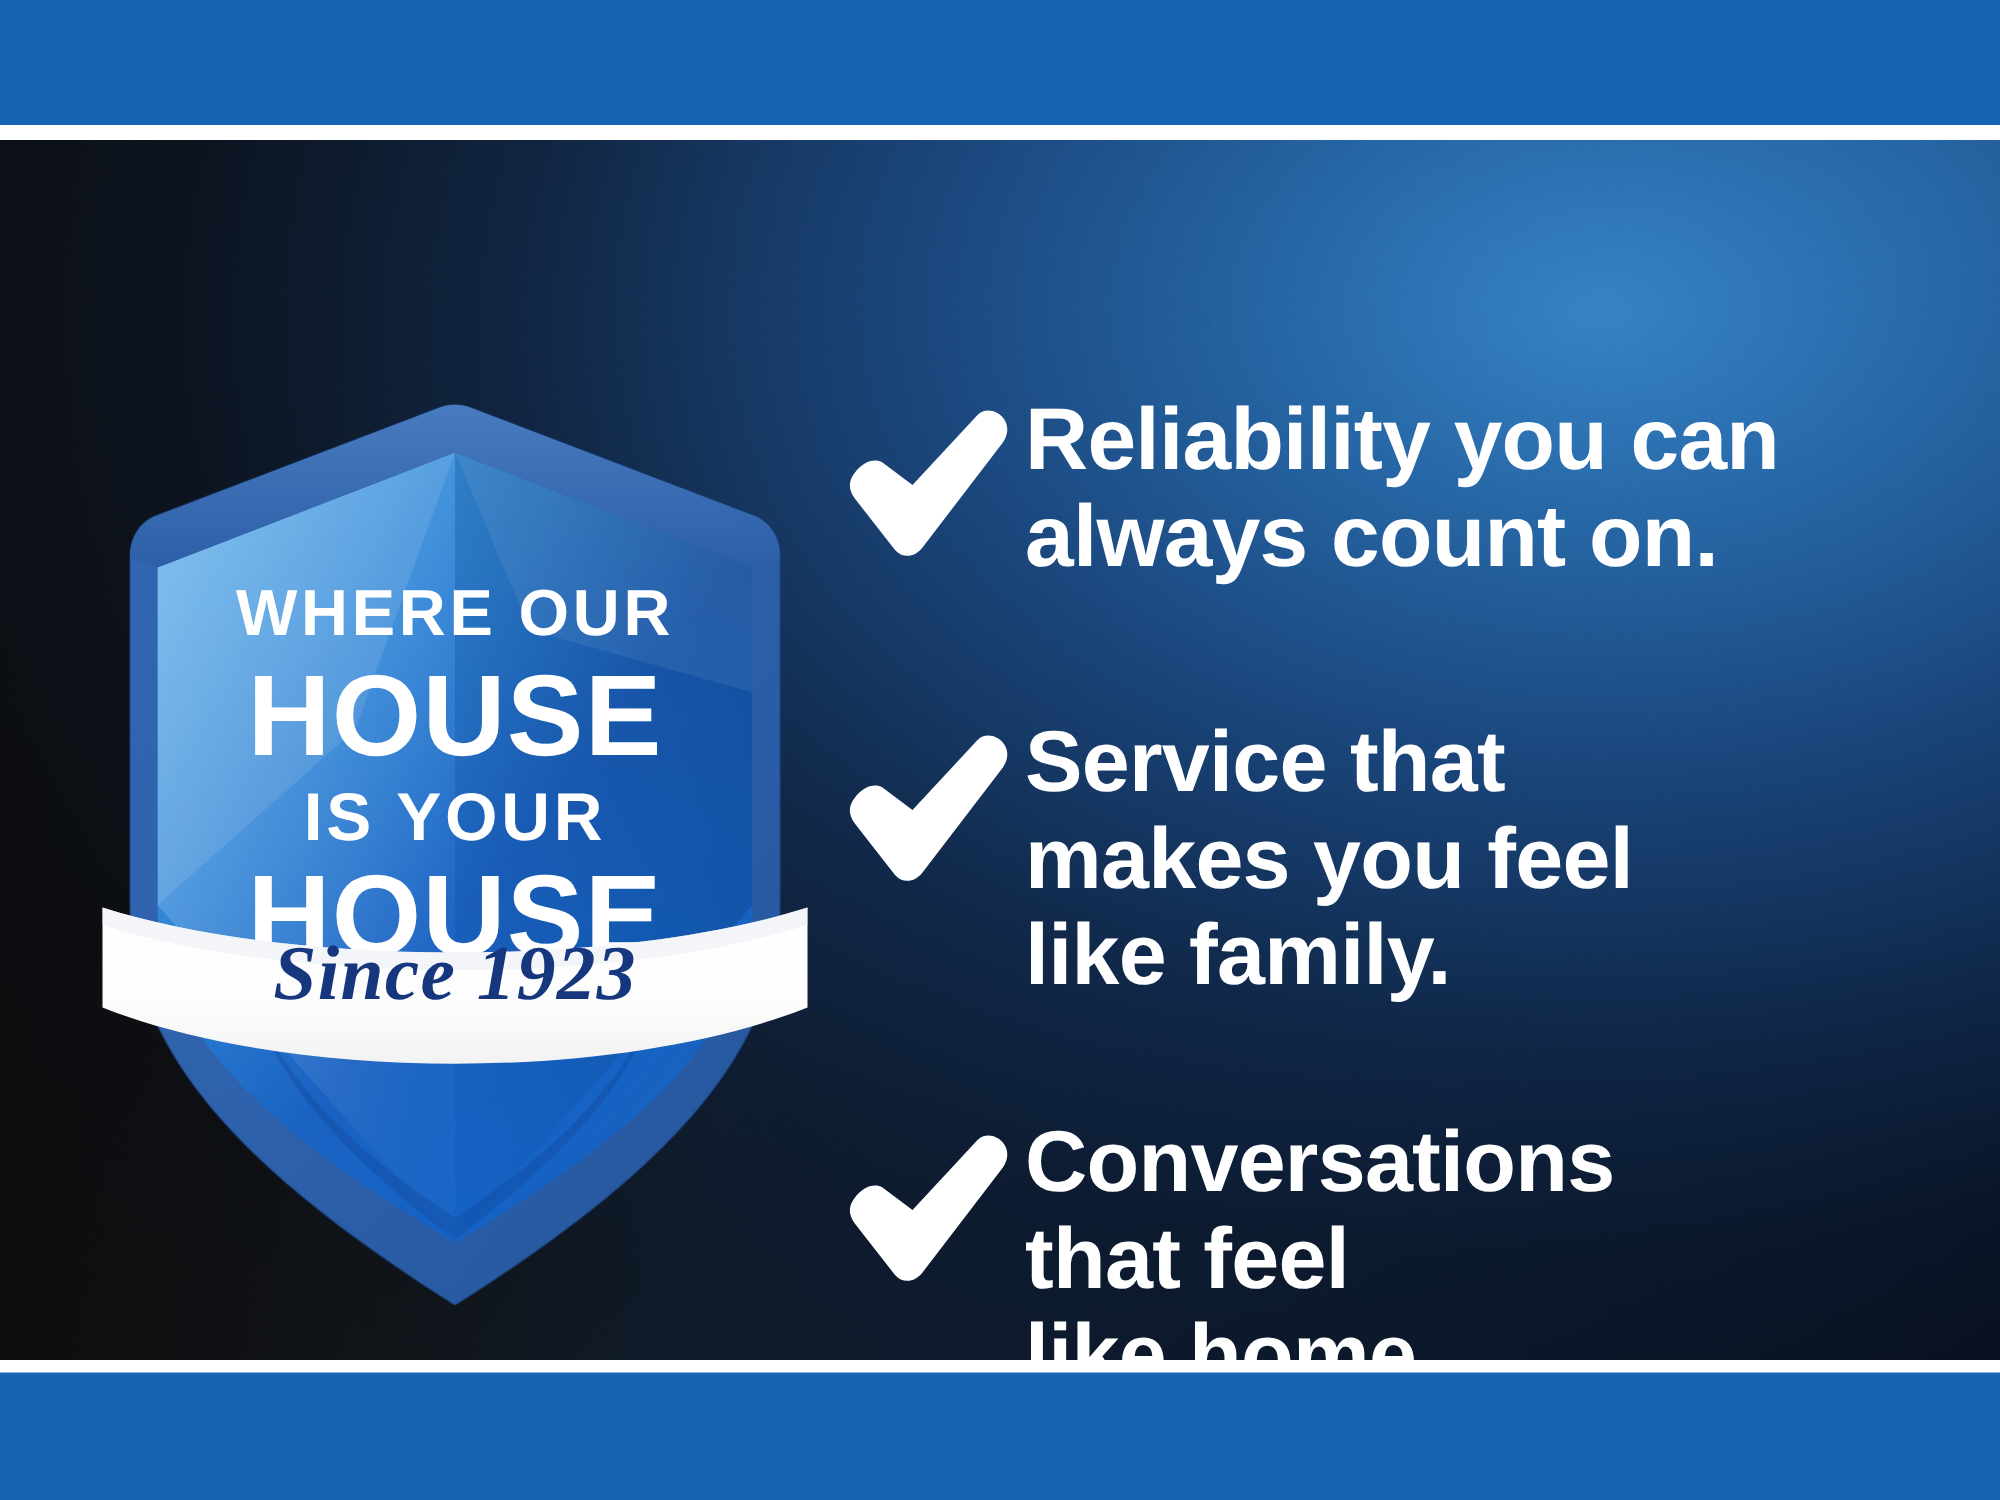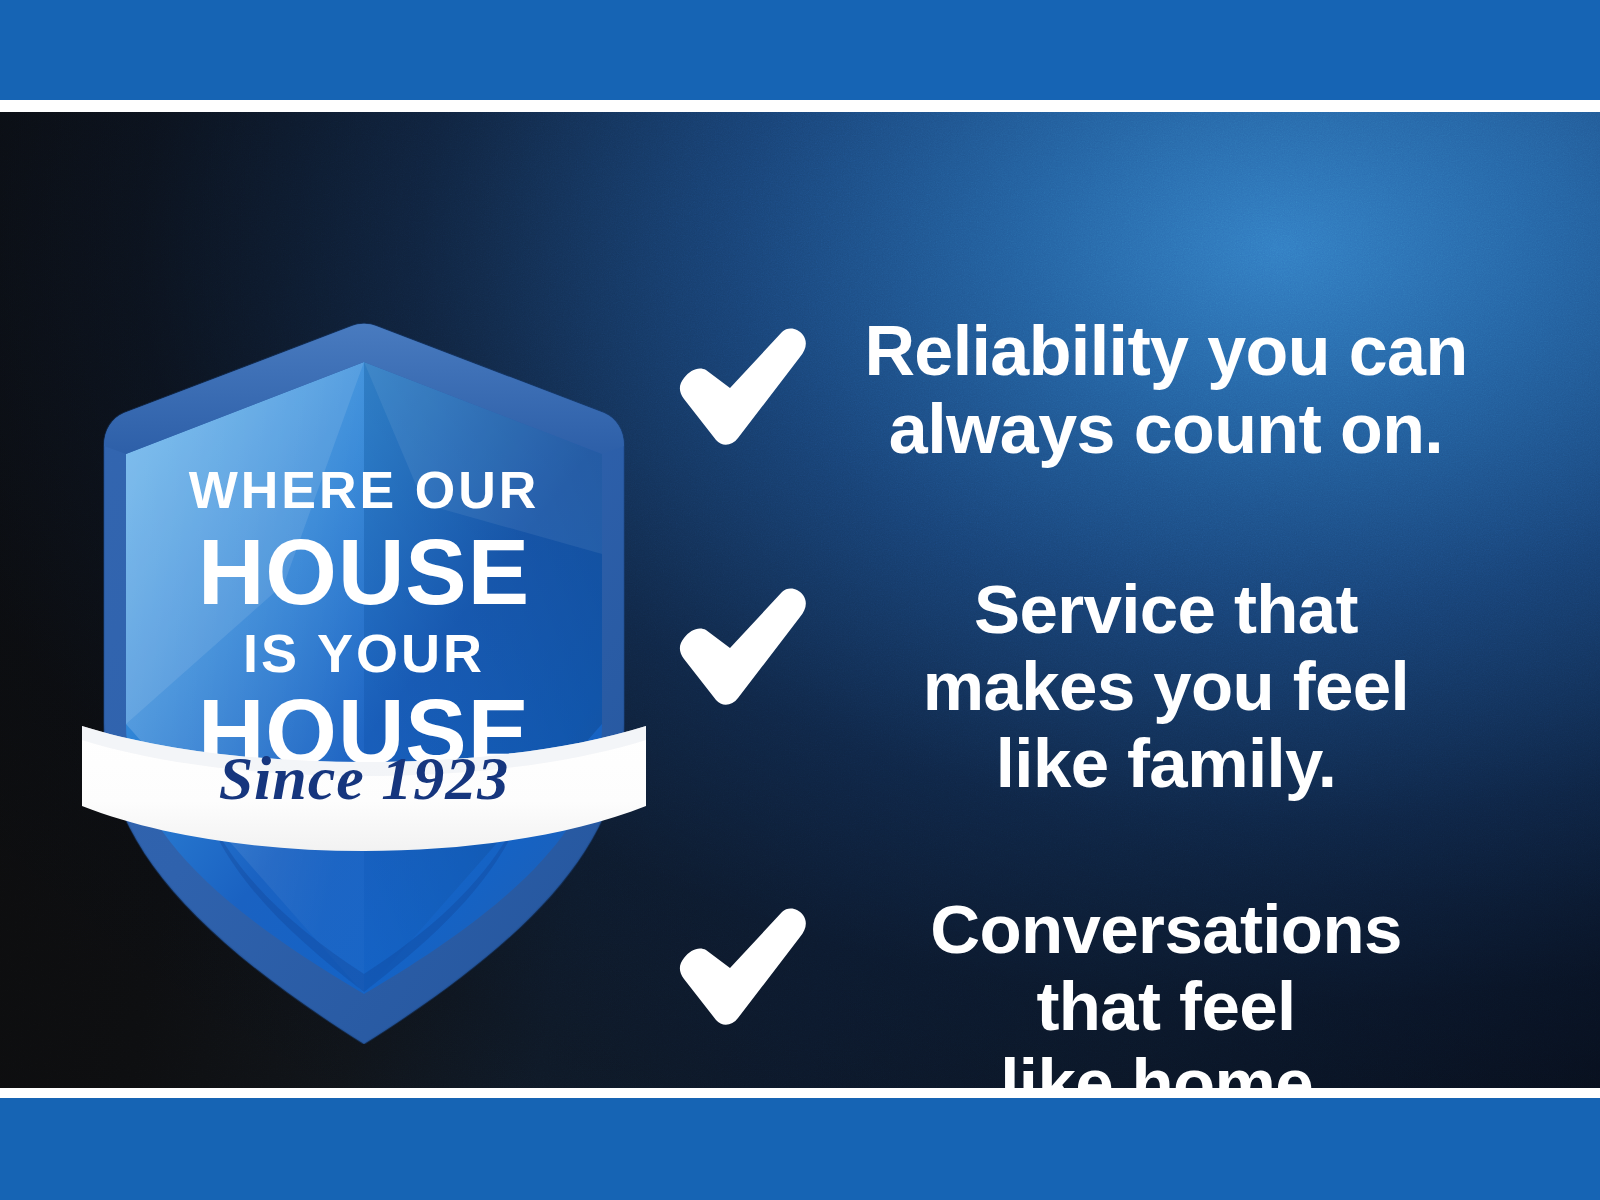--- a/index.html
+++ b/index.html
@@ -90,21 +90,20 @@
     top: 100px;
     width: 840px;
     height: 870px;
   }
   .check-row {
     position: absolute;
     left: 0;
     width: 840px;
     display: flex;
     align-items: flex-start;
-    text-align: center;
   }
   .check-row.r1 { top: 100px; }
   .check-row.r2 { top: 360px; }
   .check-row.r3 { top: 680px; }
 
   .check-icon {
     flex: 0 0 auto;
     width: 148px;
     height: 130px;
     margin-top: 14px;

